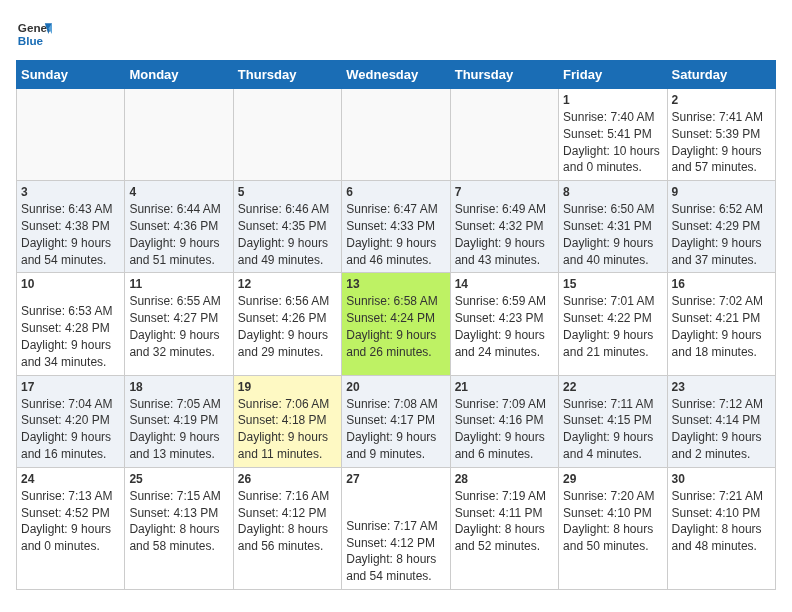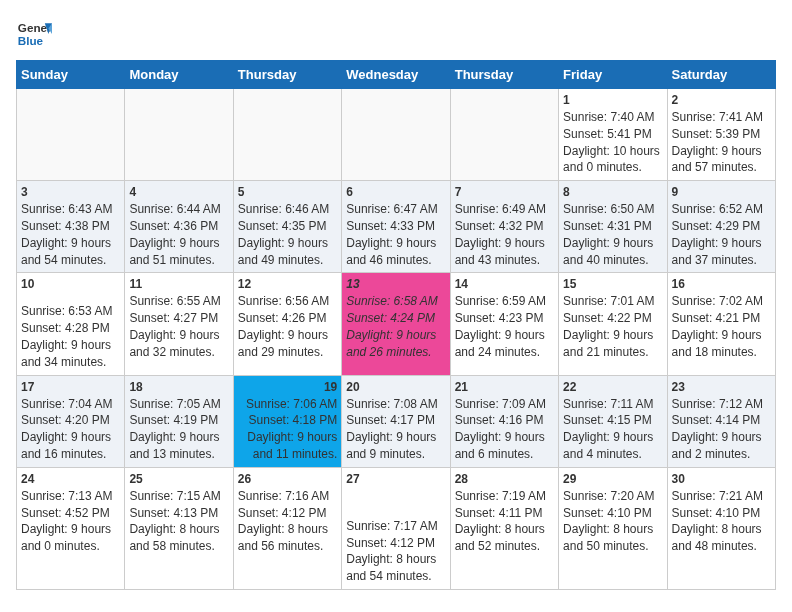--- a/index.html
+++ b/index.html
@@ -199,21 +199,21 @@
 Daylight: 9 hours
 and 32 minutes.</div>
         </td>
         <td style="background: rgb(255, 255, 255);">
           <span class="day-num">12</span>
           <div class="day-info" style="white-space: pre-line;">Sunrise: 6:56 AM
 Sunset: 4:26 PM
 Daylight: 9 hours
 and 29 minutes.</div>
         </td>
-        <td style="background: #ec4899; font-style: italic;">
+        <td style="background: #bef264;">
           <span class="day-num">13</span>
           <div class="day-info" style="white-space: pre-line;">Sunrise: 6:58 AM
 Sunset: 4:24 PM
 Daylight: 9 hours
 and 26 minutes.</div>
         </td>
         <td style="background: rgb(255, 255, 255);">
           <span class="day-num">14</span>
           <div class="day-info" style="white-space: pre-line;">Sunrise: 6:59 AM
 Sunset: 4:23 PM
@@ -243,21 +243,21 @@
 Daylight: 9 hours
 and 16 minutes.</div>
         </td>
         <td style="background: rgb(238, 242, 247);">
           <span class="day-num">18</span>
           <div class="day-info" style="white-space: pre-line;">Sunrise: 7:05 AM
 Sunset: 4:19 PM
 Daylight: 9 hours
 and 13 minutes.</div>
         </td>
-        <td style="background: #0ea5e9; text-align: right;">
+        <td style="background: #fef9c3;">
           <span class="day-num">19</span>
           <div class="day-info" style="white-space: pre-line;">Sunrise: 7:06 AM
 Sunset: 4:18 PM
 Daylight: 9 hours
 and 11 minutes.</div>
         </td>
         <td style="background: rgb(238, 242, 247);">
           <span class="day-num">20</span>
           <div class="day-info" style="white-space: pre-line;">Sunrise: 7:08 AM
 Sunset: 4:17 PM

